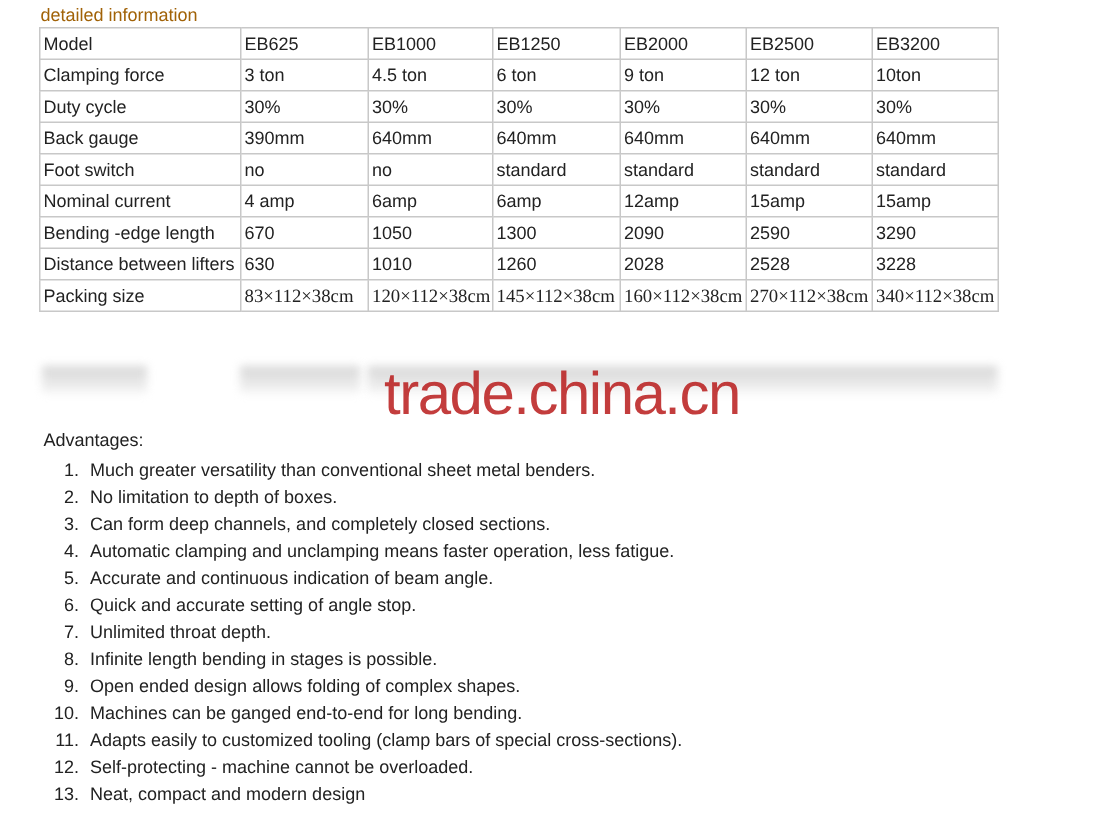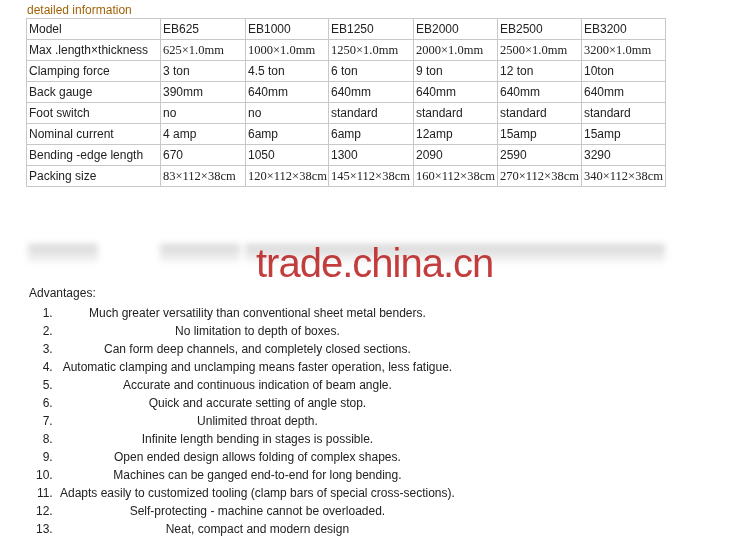--- a/index.html
+++ b/index.html
@@ -11,21 +11,21 @@
   table.spec td { border:1px solid #c8c8c8; height:20px; padding:0 0 0 2px;
                   white-space:nowrap; overflow:hidden; vertical-align:middle; color:#222; }
   table.spec td.serif { font-family:"Liberation Serif", serif; font-size:12.5px; }
   .blur { position:absolute; top:244px; height:18px; background:linear-gradient(#bbb, #eee);
           filter:blur(3px); opacity:0.6; }
   .watermark { position:absolute; left:256px; top:241px; font-size:40px; color:#b91c1c;
                opacity:0.85; letter-spacing:-1px; font-family:"Liberation Sans", sans-serif; }
   .adv-title { position:absolute; left:29px; top:286px; font-size:12px; }
   ol.adv { position:absolute; left:20px; top:304px; margin:0; padding-left:36px;
            font-size:12px; line-height:18px; }
-  ol.adv li { padding-left:4px;text-align:center; }
+  ol.adv li { padding-left:4px; }
 </style>
 </head>
 <body>
 
 <div class="title">detailed information</div>
 
 <table class="spec">
   <colgroup>
     <col style="width:134px">
       <col style="width:85px">
@@ -38,37 +38,37 @@
   <tbody id="spec-body">
     <tr>
       <td>Model</td>
       <td>EB625</td>
       <td>EB1000</td>
       <td>EB1250</td>
       <td>EB2000</td>
       <td>EB2500</td>
       <td>EB3200</td>
     </tr>
-  <tr>
-        <td>Max .length×thickness</td>
-        <td class="serif">625×1.0mm</td>
-        <td class="serif">1000×1.0mm</td>
-        <td class="serif">1250×1.0mm</td>
-        <td class="serif">2000×1.0mm</td>
-        <td class="serif">2500×1.0mm</td>
-        <td class="serif">3200×1.0mm</td>
-      </tr>
       <tr>
         <td>Clamping force</td>
         <td>3 ton</td>
         <td>4.5 ton</td>
         <td>6 ton</td>
         <td>9 ton</td>
         <td>12 ton</td>
         <td>10ton</td>
+      </tr>
+      <tr>
+        <td>Duty cycle</td>
+        <td>30%</td>
+        <td>30%</td>
+        <td>30%</td>
+        <td>30%</td>
+        <td>30%</td>
+        <td>30%</td>
       </tr>
       <tr>
         <td>Back gauge</td>
         <td>390mm</td>
         <td>640mm</td>
         <td>640mm</td>
         <td>640mm</td>
         <td>640mm</td>
         <td>640mm</td>
       </tr>
@@ -93,20 +93,29 @@
       <tr>
         <td>Bending -edge length</td>
         <td>670</td>
         <td>1050</td>
         <td>1300</td>
         <td>2090</td>
         <td>2590</td>
         <td>3290</td>
       </tr>
       <tr>
+        <td>Distance between lifters</td>
+        <td>630</td>
+        <td>1010</td>
+        <td>1260</td>
+        <td>2028</td>
+        <td>2528</td>
+        <td>3228</td>
+      </tr>
+      <tr>
         <td>Packing size</td>
         <td class="serif">83×112×38cm</td>
         <td class="serif">120×112×38cm</td>
         <td class="serif">145×112×38cm</td>
         <td class="serif">160×112×38cm</td>
         <td class="serif">270×112×38cm</td>
         <td class="serif">340×112×38cm</td>
       </tr>
     </tbody>
 </table>

